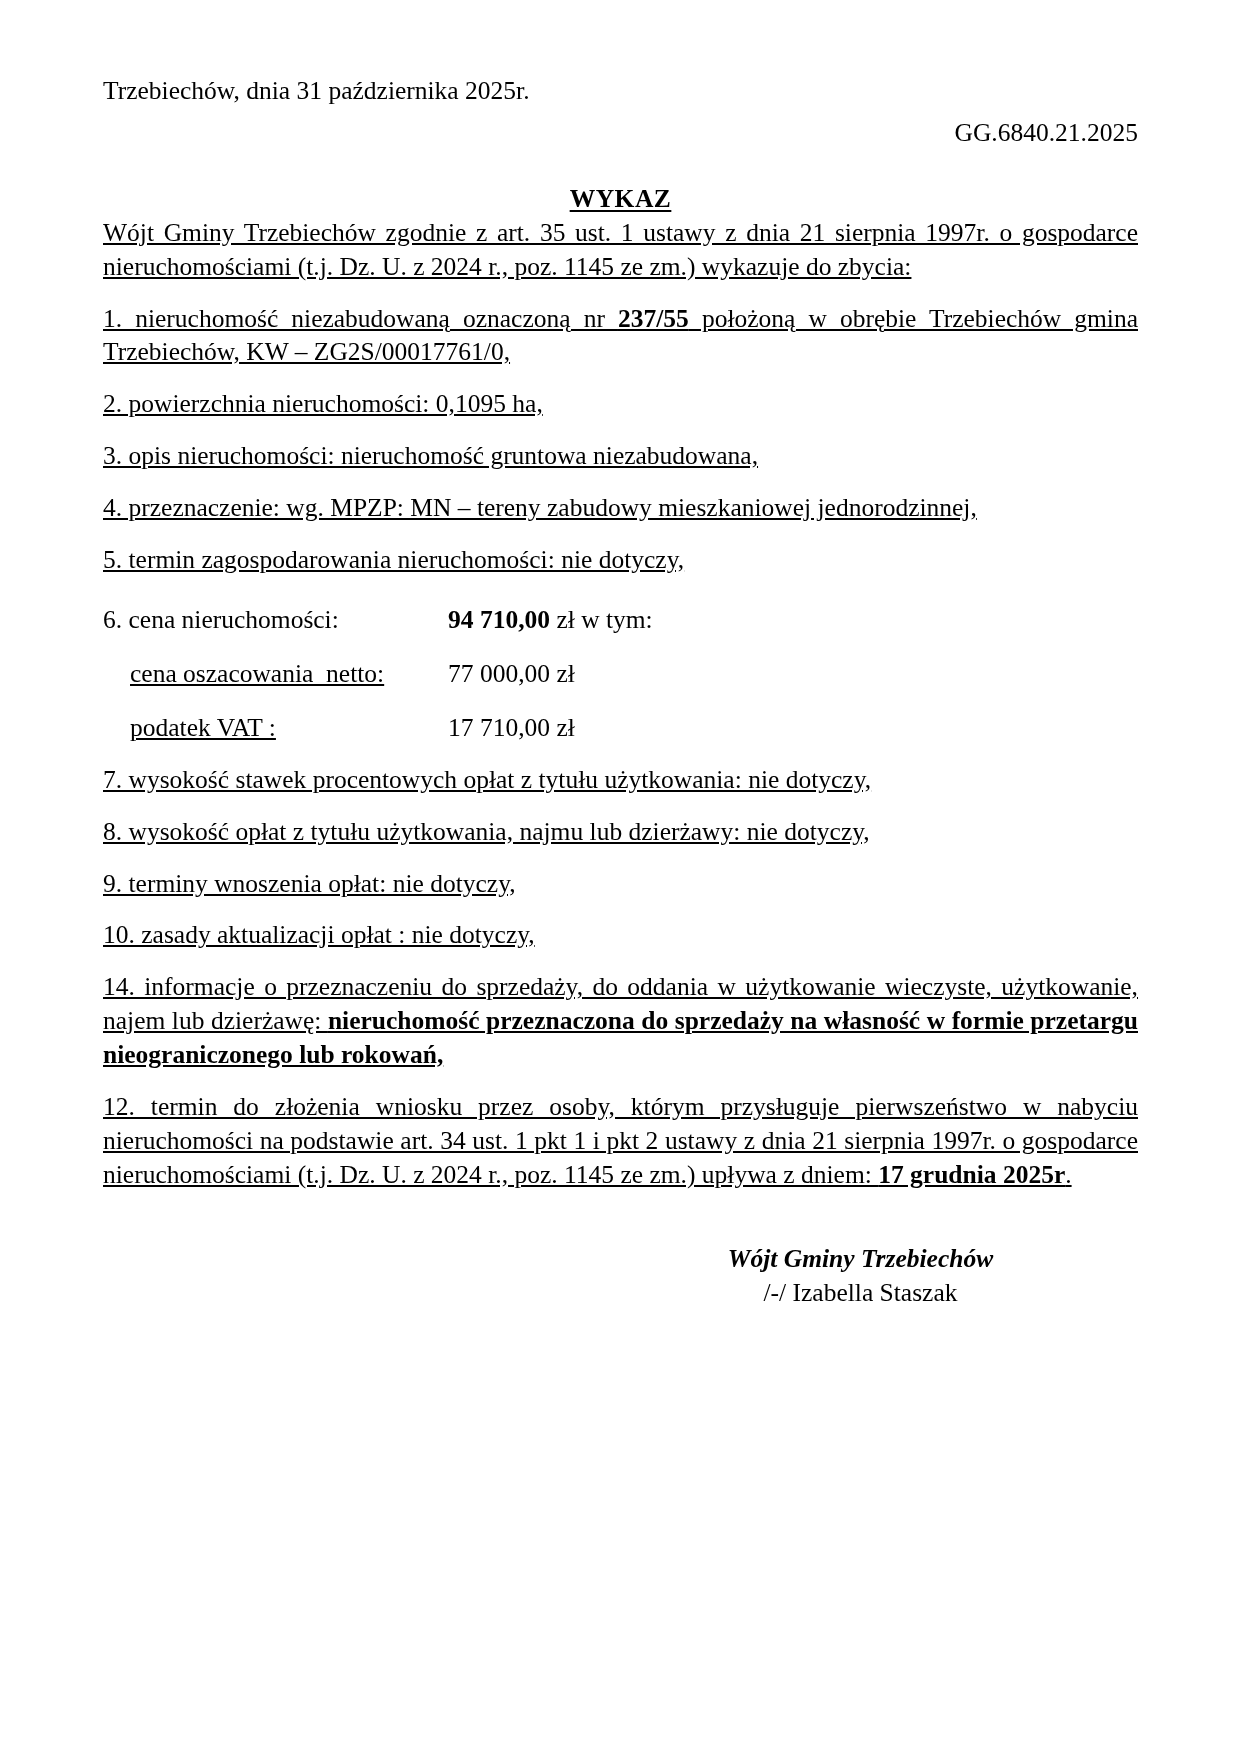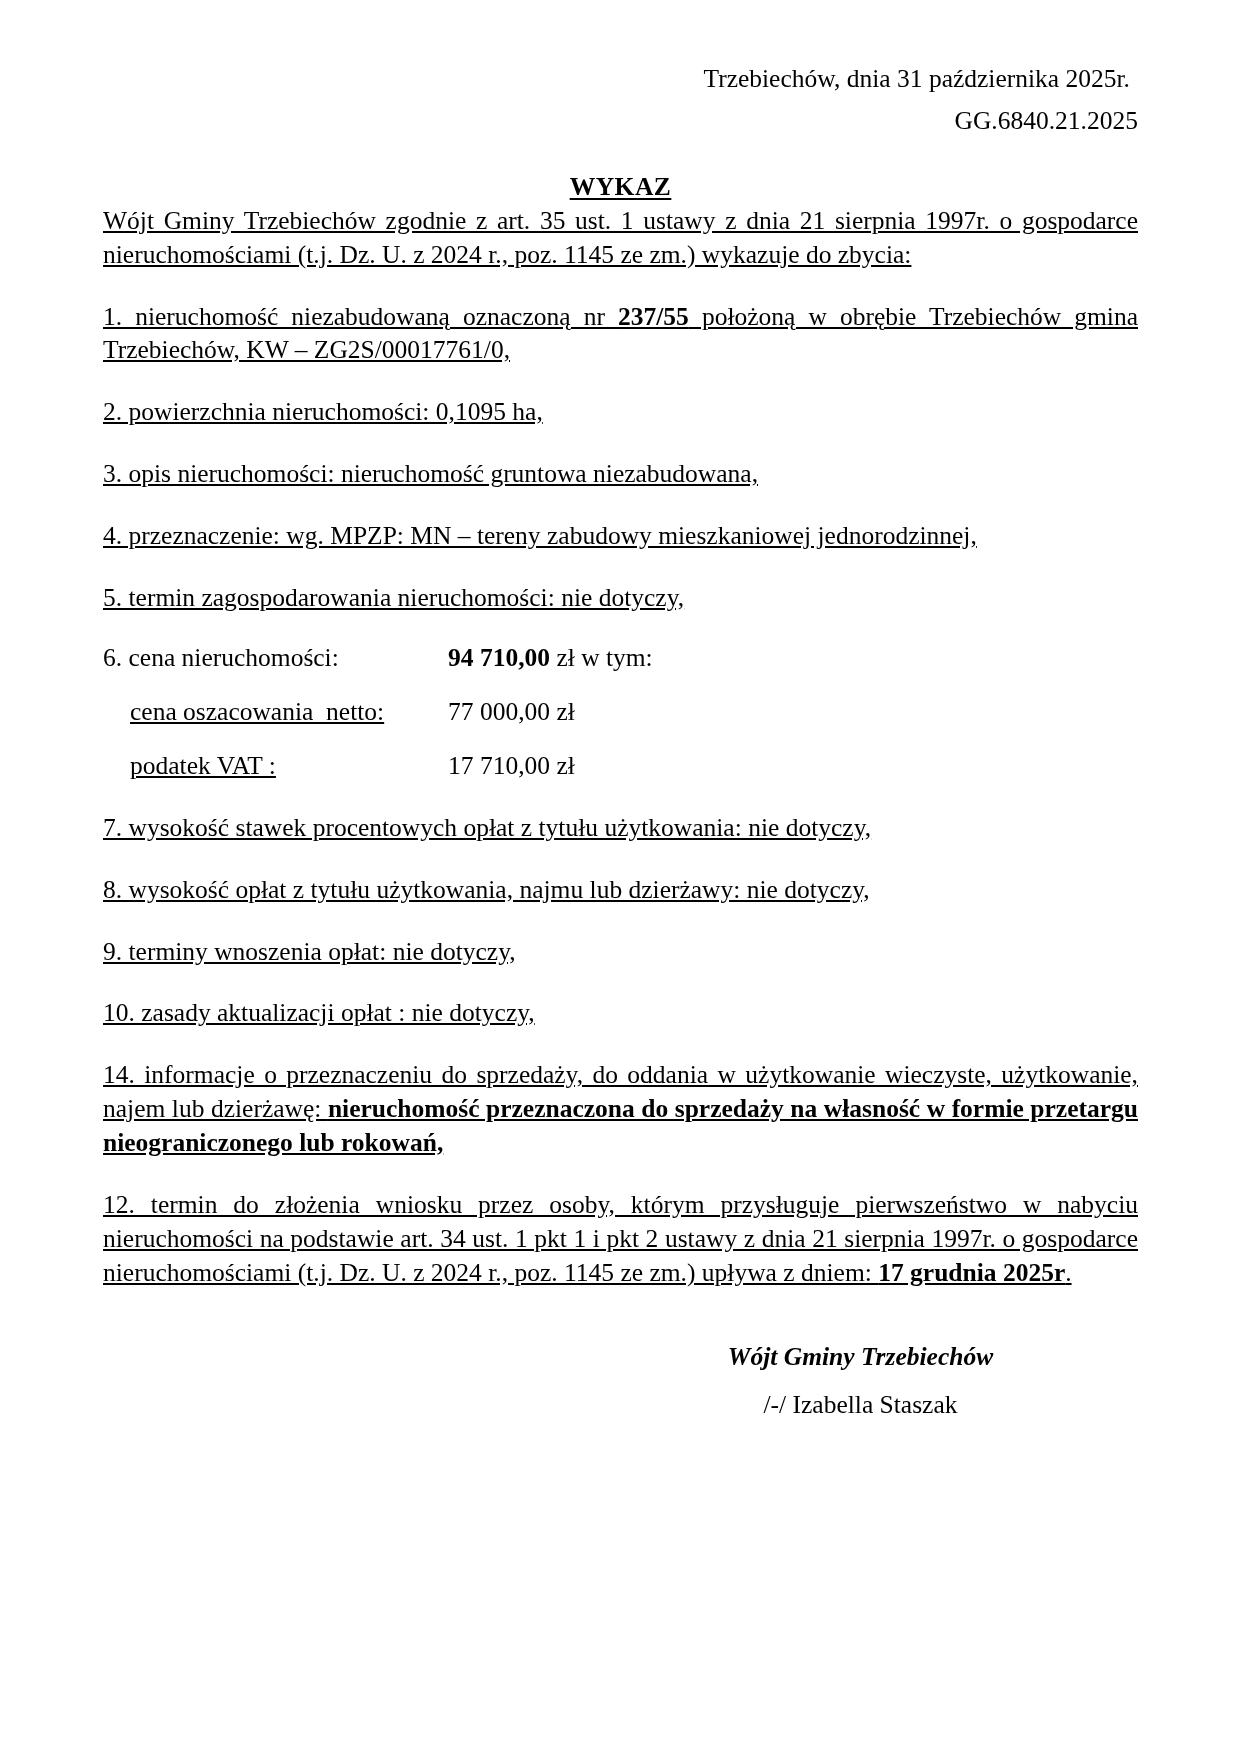--- a/index.html
+++ b/index.html
@@ -25,23 +25,23 @@
     width: 1035px;
     font-size: 25.5px;
     line-height: 1.33;
   }
 
   
   .header-block {
     margin: 0;
   }
   .place-date {
-    text-align: right;
     padding-right: 8px;
     white-space: nowrap;
+    margin-top: 12px;
   }
   .ref-no {
     text-align: right;
     margin-top: 8px;
   }
 
   
   .doc-title {
     text-align: center;
     font-weight: bold;
@@ -52,21 +52,21 @@
   }
 
   
   p.para {
     margin: 0;
     text-align: justify;
     text-justify: inter-word;
     text-decoration: underline;
   }
   p.para.spaced {
-    margin-top: 28px;
+    margin-top: 18px;
   }
   .intro {
     margin-top: 44px;
   }
   b, .b { font-weight: bold; }
 
   
   .price-block {
     margin-top: 26px;
   }
@@ -94,21 +94,21 @@
   .signature {
     margin-top: 50px;
     text-align: center;
     padding-left: 480px;
   }
   .sig-title {
     font-weight: bold;
     font-style: italic;
   }
   .sig-name {
-    margin-top: 14px;
+    margin-top: 0;
   }
 </style>
 </head>
 <body>
 
 <div class="page">
   <div class="doc">
 
     <div class="header-block">
       <div class="place-date">Trzebiechów, dnia 31 października 2025r.</div>

